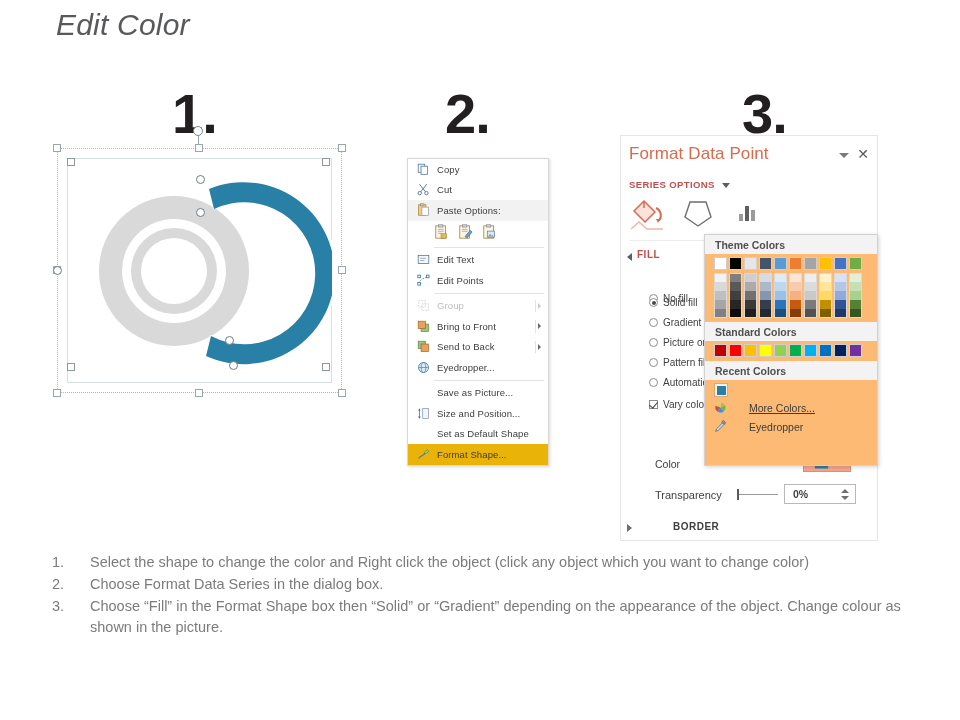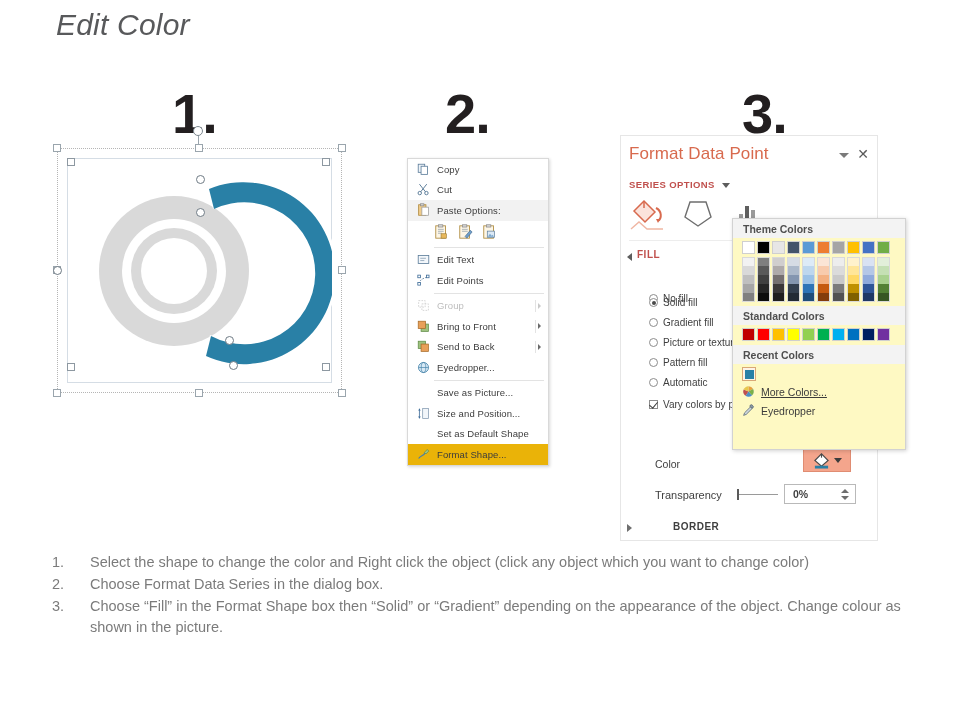--- a/index.html
+++ b/index.html
@@ -137,38 +137,38 @@
   .sa-dn{width:0;height:0;border-left:4px solid transparent;border-right:4px solid transparent;
     border-top:4px solid #6e6e6e;}
   .fp-border{position:absolute;left:16px;top:385px;font-size:10px;font-weight:bold;color:#3f3f3f;
     letter-spacing:.5px;padding-left:36px;}
   .fp-border-tri{position:absolute;left:6px;top:388px;width:0;height:0;
     border-top:4px solid transparent;border-bottom:4px solid transparent;
     border-left:5px solid #6e6e6e;}
 
   
   .cdrop{
-    position:absolute;left:704px;top:218px;width:172px;height:230px;
-    background:#fef9c3;border:1px solid #d2d2d2;
+    position:absolute;left:704px;top:234px;width:172px;height:230px;
+    background:#fdba74;border:1px solid #d2d2d2;
     box-shadow:1px 1px 4px rgba(0,0,0,.18);
-    font-size:10px;color:#3c3c3c;z-index:5;margin-left:28px;
+    font-size:10px;color:#3c3c3c;z-index:5;
   }
   .cdhdr{padding:4px 0 3px 10px;font-size:10.5px;font-weight:bold;color:#4f4f4f;background:#f3f3f3;}
   .swgrid{display:flex;gap:2px;padding:3px 0 0 9px;}
   .swcol{display:flex;flex-direction:column;}
   .sw{width:13px;height:13px;border:1px solid #cfcfcf;box-sizing:border-box;}
   .swtop{margin-bottom:3px;}
   .shade{width:13px;height:9px;border-left:1px solid #d9d9d9;border-right:1px solid #d9d9d9;box-sizing:border-box;}
   .shade.first{border-top:1px solid #d9d9d9;}
   .shade.last{border-bottom:1px solid #d9d9d9;}
   .stdrow{display:flex;gap:2px;padding:3px 0 4px 9px;}
   .recentrow{display:flex;padding:3px 0 1px 9px;}
   .recsw{width:14px;height:14px;border:1px solid #d9a877;box-sizing:border-box;
     display:flex;align-items:center;justify-content:center;background:#fdf3e6;}
-  .cdrow{display:flex;align-items:center;height:19px;padding-left:9px;gap:6px;}
+  .cdrow{display:flex;align-items:center;height:19px;padding-left:9px;gap:22px;}
   .cdrow .lb{font-size:10.5px;}
 
   
   .instr{position:absolute;left:52px;top:552px;width:860px;font-size:14.5px;color:#7b7b7b;
     line-height:1.45;}
   .irow{display:flex;margin-bottom:1px;}
   .inum{width:38px;flex:0 0 38px;}
   .itxt{flex:1;}
 </style>
 </head>

